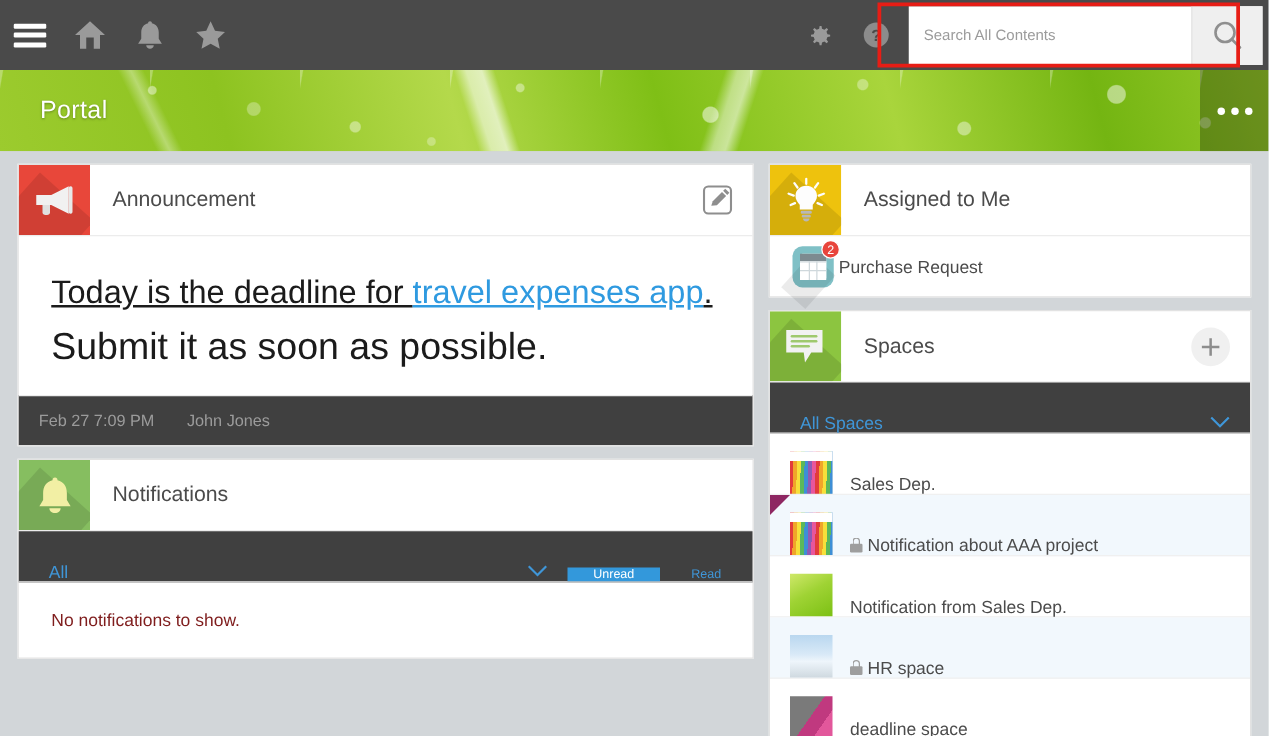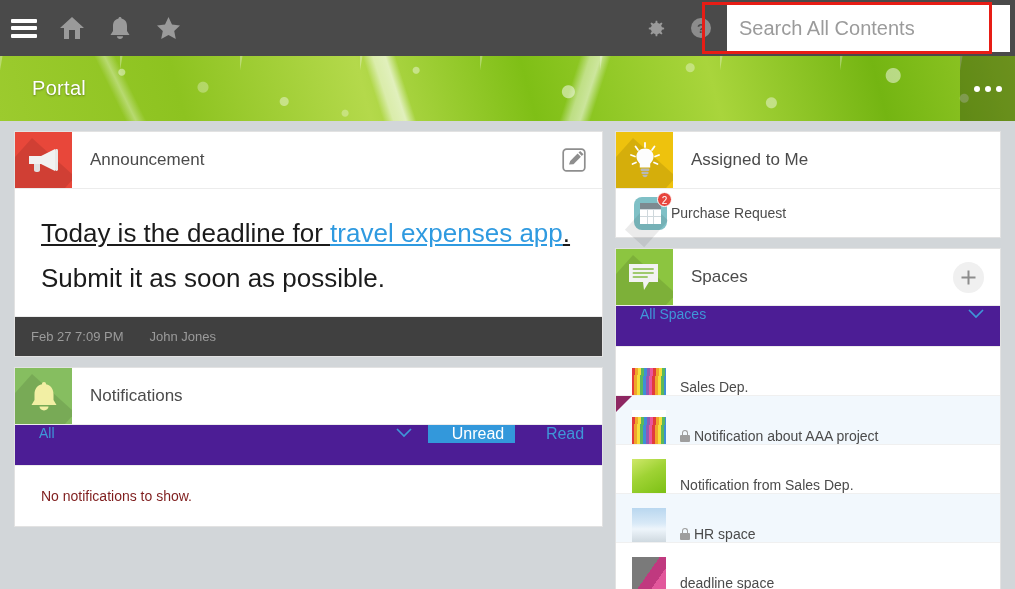--- a/index.html
+++ b/index.html
@@ -17,21 +17,21 @@
   .tb-btn{width:48px;height:56px;display:flex;align-items:center;justify-content:center;cursor:pointer;}
   .ico-ham{width:26px;height:19px;display:flex;flex-direction:column;justify-content:space-between;}
   .ico-ham i{display:block;height:4px;background:#ffffff;border-radius:1px;}
   .tb-right{position:absolute;right:0;top:0;height:56px;display:flex;align-items:center;}
   .gear-wrap,.help-wrap{width:46px;height:56px;display:flex;align-items:center;justify-content:center;cursor:pointer;}
   .searchbox{
     position:relative;width:283px;height:47px;background:#fff;margin-right:5px;margin-left:3px;
     display:flex;align-items:center;box-sizing:border-box;
   }
   .searchbox input{
-    border:0;outline:0;flex:1;height:45px;padding:0 12px;font-size:20px;
+    border:0;outline:0;flex:1;height:45px;padding:0 12px;font-size:12px;
     font-family:"Liberation Sans", sans-serif;color:#555;background:transparent;
   }
   .searchbox input::placeholder{color:#9b9b9b;}
   .search-go{
     width:56px;height:47px;background:#efefef;display:flex;align-items:center;justify-content:center;
     cursor:pointer;border-left:1px solid #e4e4e4;
   }
   .redbox{position:absolute;left:702px;top:2px;width:290px;height:52px;border:3px solid #e71d15;box-sizing:border-box;z-index:6;pointer-events:none;}
 
   
@@ -82,30 +82,30 @@
   .tile.green{background:#86be60;}
   .tile.yellow{background:#eec20d;}
   .tile.lgreen{background:#8cc540;}
   .tile-shadow{position:absolute;right:-18px;top:6px;width:58px;height:80px;background:rgba(0,0,0,.10);transform:rotate(42deg);transform-origin:top left;}
 
   
   .ann-body{padding:22px 26px 18px 26px;}
   .ann-line{font-size:26px;line-height:45px;color:#1b1b1b;}
   .ann-line .txt{text-decoration:underline;}
   .ann-link{color:#2f9ae0;text-decoration:underline;}
-  .ann-line2{font-size:26px;line-height:40px;color:#1b1b1b;margin-top:2px;}
+  .ann-line2{font-size:30px;line-height:40px;color:#1b1b1b;margin-top:2px;}
   .ann-footer{border-top:1px solid #ededed;background:#404040;padding:12px 16px;display:flex;gap:26px;
     font-size:13px;color:#9b9b9b;}
 
   
-  .filter-row{display:flex;align-items:flex-start;height:40px;background:#4c1d95;border-bottom:1px solid #ececec;}
+  .filter-row{display:flex;align-items:flex-end;height:40px;background:#404040;border-bottom:1px solid #ececec;}
   .filter-select{flex:1;display:flex;align-items:center;justify-content:space-between;padding:0 16px 0 24px;
     color:#3f96d8;font-size:14px;cursor:pointer;}
   .seg{display:flex;}
-  .seg-btn{width:74px;display:flex;align-items:center;justify-content:center;font-size:16px;cursor:pointer;color:#3f96d8;background:transparent;padding-left:13px;}
+  .seg-btn{width:74px;display:flex;align-items:center;justify-content:center;font-size:10px;cursor:pointer;color:#3f96d8;background:transparent;}
   .seg-btn.active{background:#3398db;color:#ffffff;}
   .empty-row{padding:22px 26px;font-size:14px;color:#7f1d1d;}
 
   
   .list-row{display:flex;align-items:center;height:48px;padding-left:18px;border-bottom:1px solid #f0f0f0;cursor:pointer;}
   .list-row:last-child{border-bottom:0;}
   .list-label{font-size:14px;color:#4b4b4b;}
   .mini-icon{position:relative;width:33px;height:33px;min-width:33px;margin-right:4px;}
   .pr-tile{position:absolute;inset:0;background:#7fc0c6;border-radius:8px;}
   .pr-shadow{position:absolute;right:-8px;top:6px;width:26px;height:36px;background:rgba(0,0,0,.08);transform:rotate(42deg);transform-origin:top left;}

